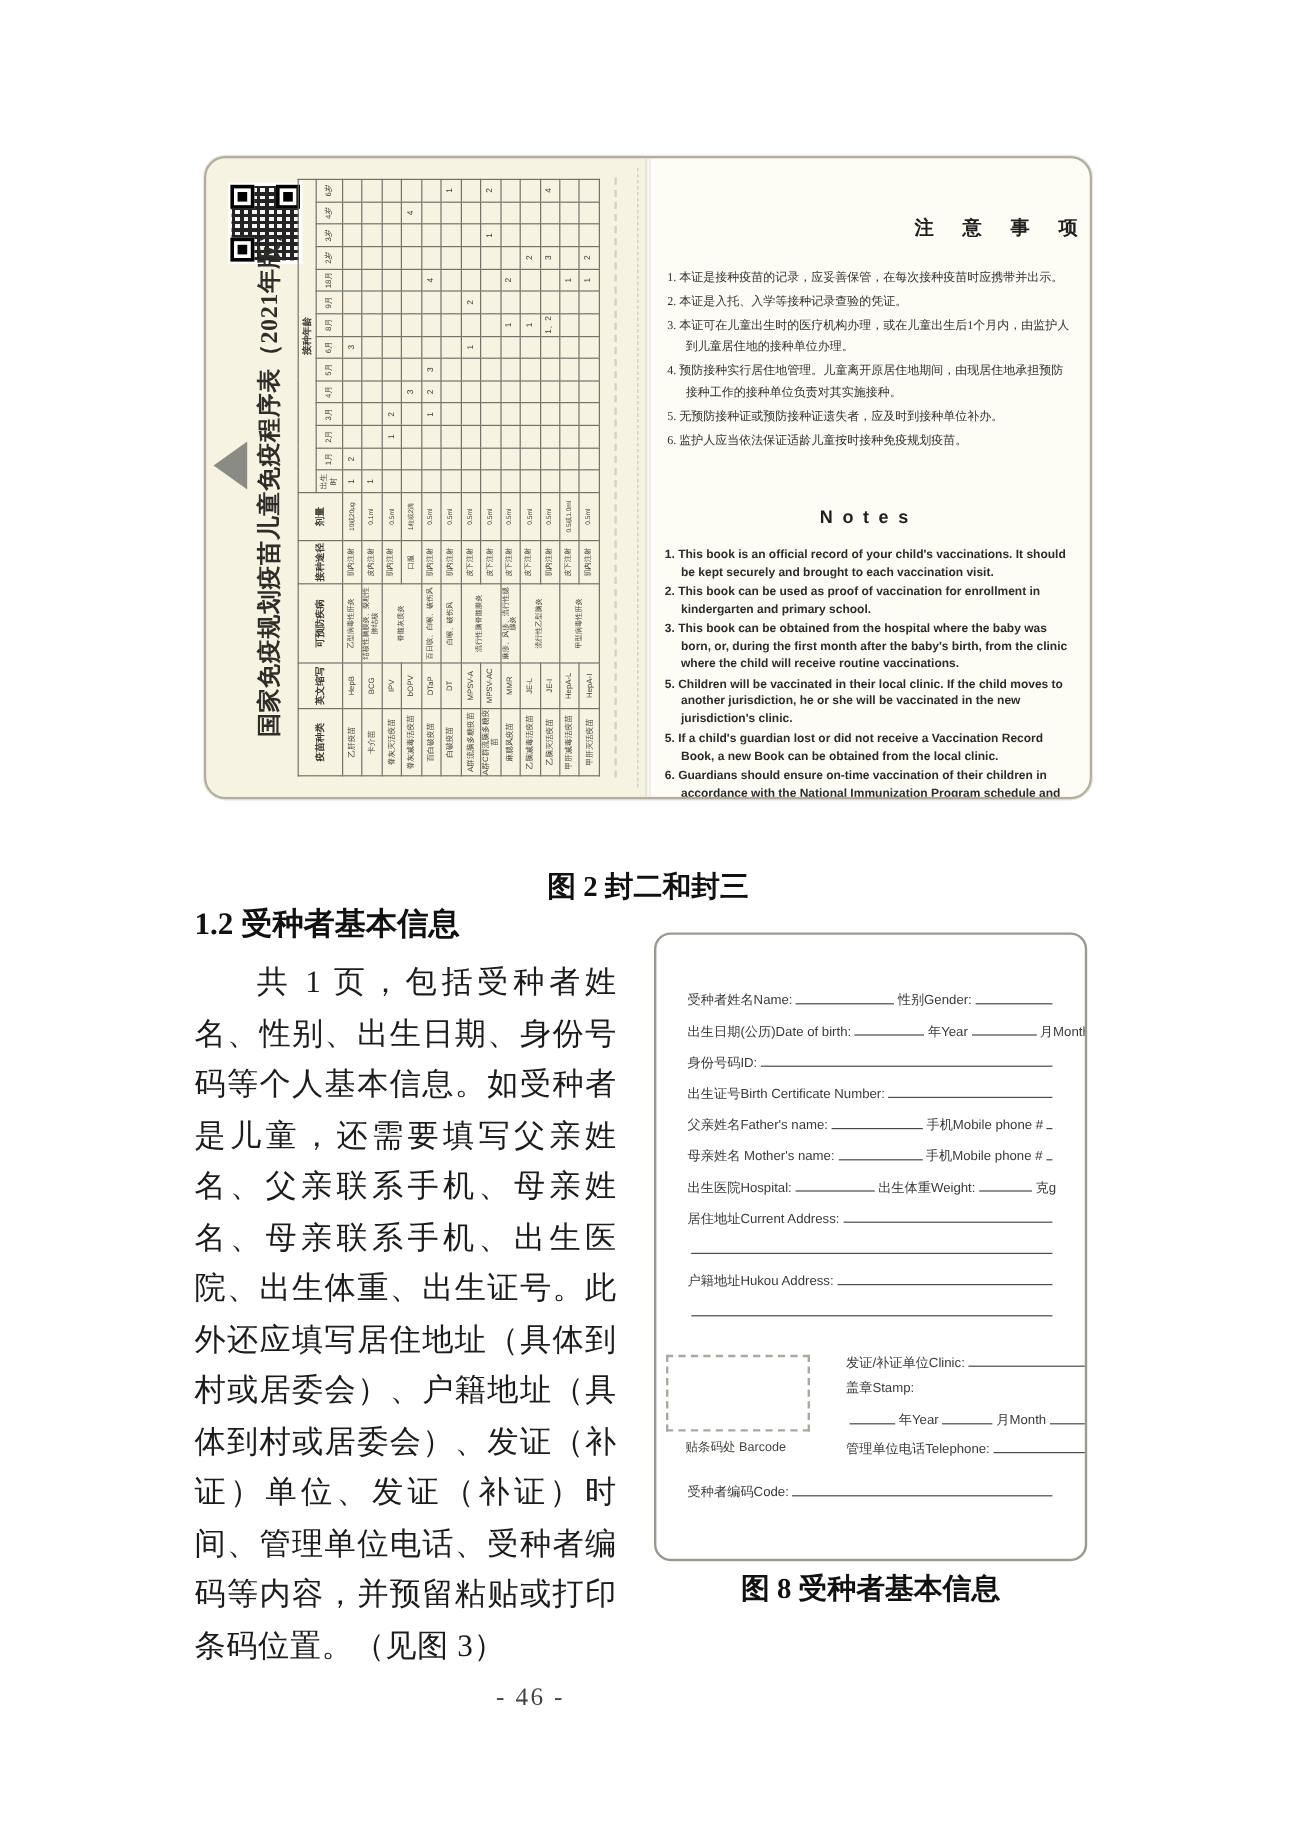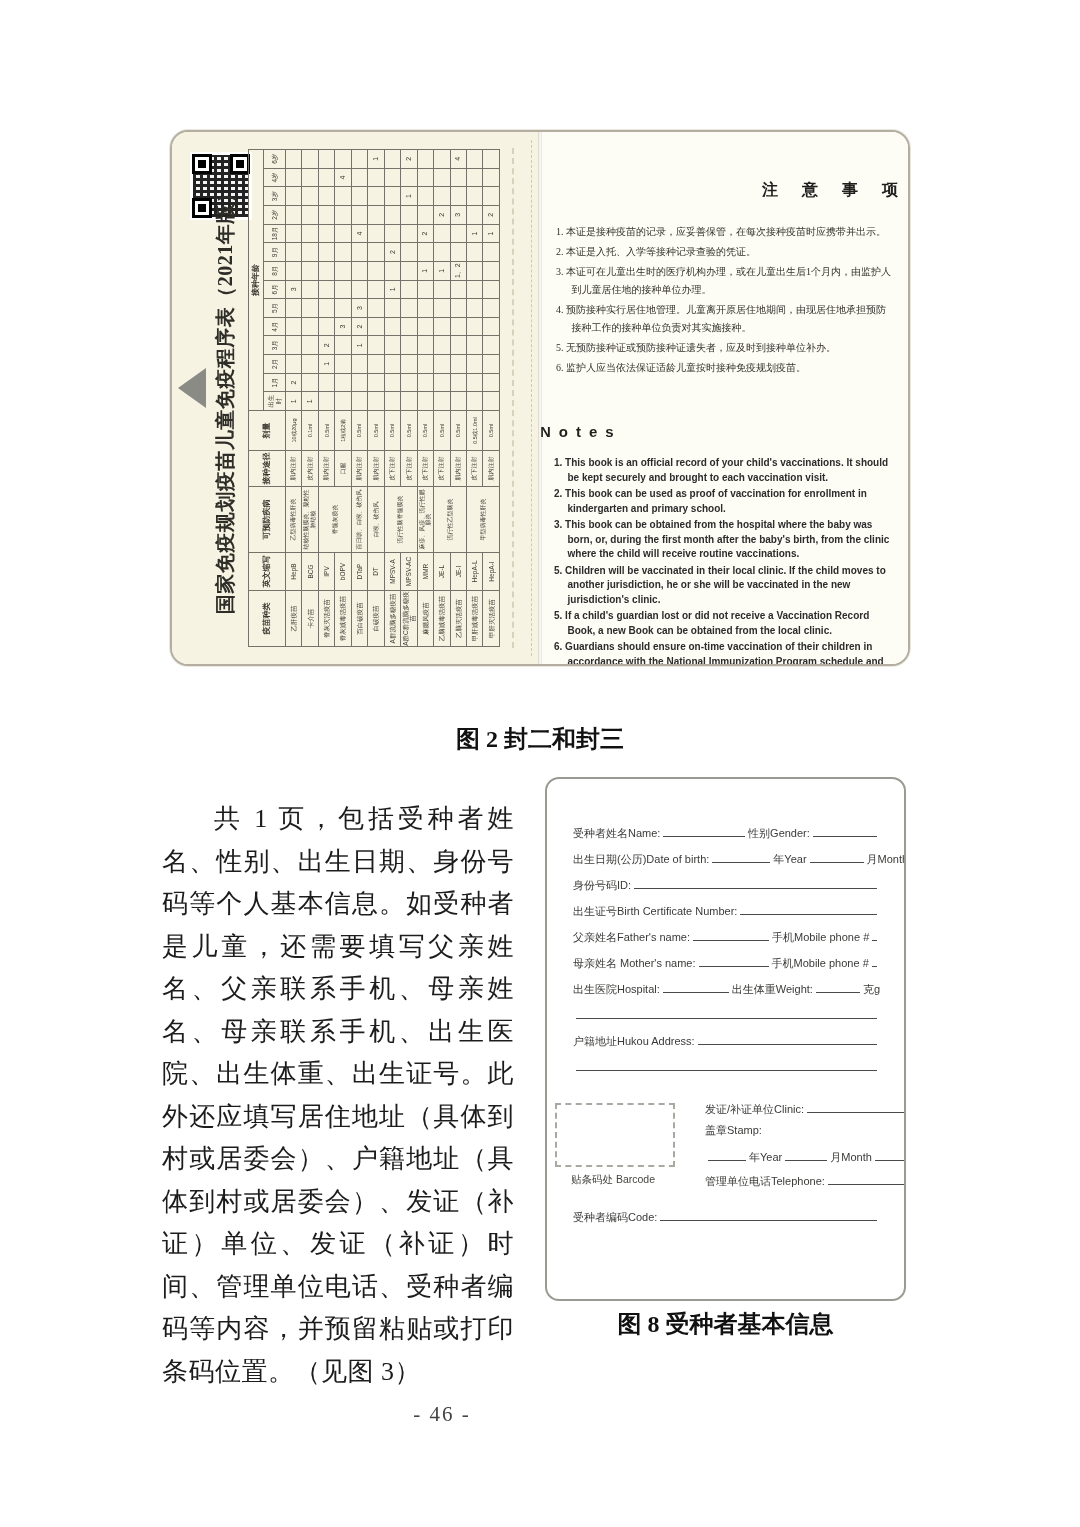--- a/index.html
+++ b/index.html
@@ -50,21 +50,21 @@
   .vt-abbr{font-size:6.5px;}
   .vt-dis{font-size:6px;}
   .vt-route{font-size:6px;}
   .vt-dose{font-size:5.5px;}
   .vt-cell{font-size:7px;}
 
   .zh-title{margin:48px 0 0;text-align:right;font-weight:700;font-size:16px;
             letter-spacing:10px;color:#1f1f1d;}
   .note-zh{margin:22px 14px 0 16px;font-size:10px;line-height:18px;color:#33312c;}
   .note-zh .note-item{text-indent:-1.55em;padding-left:1.55em;margin-bottom:2px;}
-  .en-title{margin:46px 0 4px;font-weight:700;font-size:15px;letter-spacing:8px;
+  .en-title{margin:46px 0 4px;text-align:center;font-weight:700;font-size:15px;letter-spacing:8px;
             font-family:"Liberation Sans","DejaVu Sans",sans-serif;color:#1f1f1d;}
   .note-en{margin:16px 10px 16px 14px;font-size:10px;line-height:14.5px;color:#2c2c2c;
             font-family:"Liberation Sans","DejaVu Sans",sans-serif;font-weight:bold;}
   .note-en .note-item{text-indent:-1.35em;padding-left:1.35em;margin-bottom:2px;}
 
   .caption-2{position:absolute;left:0;top:678px;width:1080px;text-align:center;
              font-weight:700;font-size:24px;color:#111;margin-top:45px;}
 
   
   .sec-heading{position:absolute;left:162px;top:752px;font-weight:700;font-size:26px;color:#111;}
@@ -453,20 +453,21 @@
           <div class="note-item">5. If a child's guardian lost or did not receive a Vaccination Record Book, a new Book can be obtained from the local clinic.</div>
           <div class="note-item">6. Guardians should ensure on-time vaccination of their children in accordance with the National Immunization Program schedule and any applicable laws and regulations.</div>
         </div>
     </div>
     <div class="fold-dash"></div>
     <div class="fold"></div>
   </div>
 
   <div class="caption-2">图 2 封二和封三</div>
 
+  <div class="sec-heading">1.2 受种者基本信息</div>
   <div class="body-para">共 1 页，包括受种者姓名、性别、出生日期、身份号码等个人基本信息。如受种者是儿童，还需要填写父亲姓名、父亲联系手机、母亲姓名、母亲联系手机、出生医院、出生体重、出生证号。此外还应填写居住地址（具体到村或居委会）、户籍地址（具体到村或居委会）、发证（补证）单位、发证（补证）时间、管理单位电话、受种者编码等内容，并预留粘贴或打印条码位置。（见图 3）</div>
 
   <div class="form-card">
     <div class="form-inner" id="form-rows">
         <div class="form-row">
           <span class="flb">受种者姓名Name:</span>
           <span class="fln" style="flex: 1.4 1 0px;"></span>
           <span class="flb">性别Gender:</span>
           <span class="fln" style="flex: 1.1 1 0px;"></span>
         </div>
@@ -496,20 +497,24 @@
           <span class="fln" style="width: 70px;"></span>
           <span class="flb">手机Mobile phone #</span>
           <span class="fln" style="flex: 1 1 0px;"></span>
         </div>
         <div class="form-row">
           <span class="flb">出生医院Hospital:</span>
           <span class="fln" style="flex: 1 1 0px;"></span>
           <span class="flb">出生体重Weight:</span>
           <span class="fln" style="width: 44px;"></span>
           <span class="flb">克g</span>
+        </div>
+        <div class="form-row">
+          <span class="flb">居住地址Current Address:</span>
+          <span class="fln" style="flex: 1 1 0px;"></span>
         </div>
         <div class="form-row">
           <span class="fln" style="flex: 1 1 0px;"></span>
         </div>
         <div class="form-row">
           <span class="flb">户籍地址Hukou Address:</span>
           <span class="fln" style="flex: 1 1 0px;"></span>
         </div>
         <div class="form-row">
           <span class="fln" style="flex: 1 1 0px;"></span>

